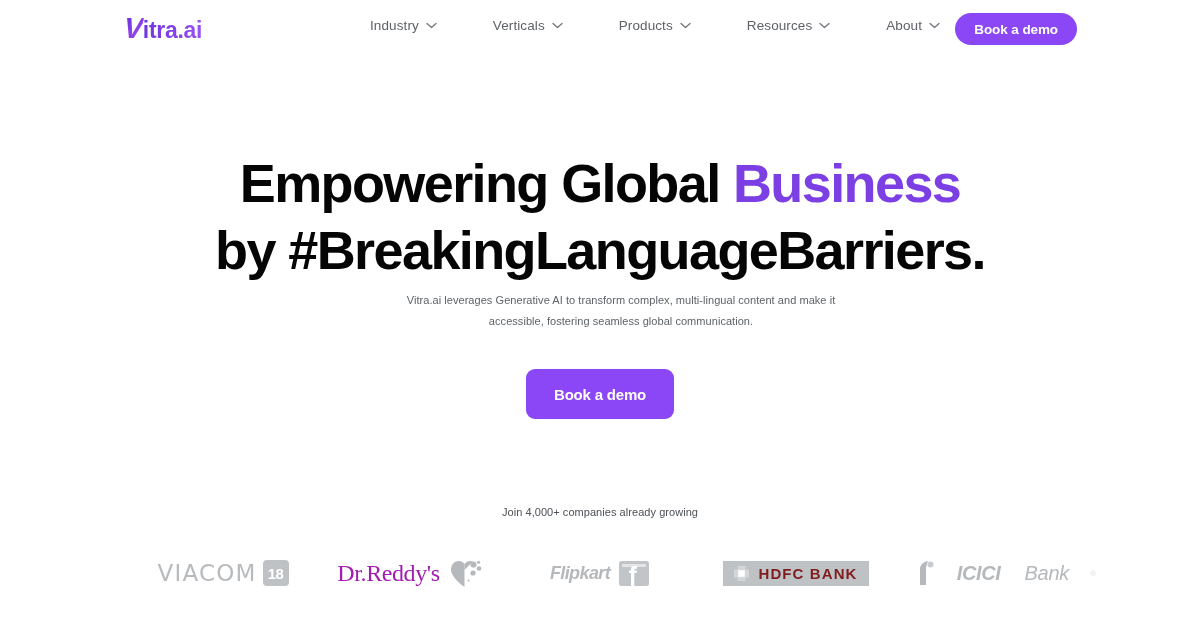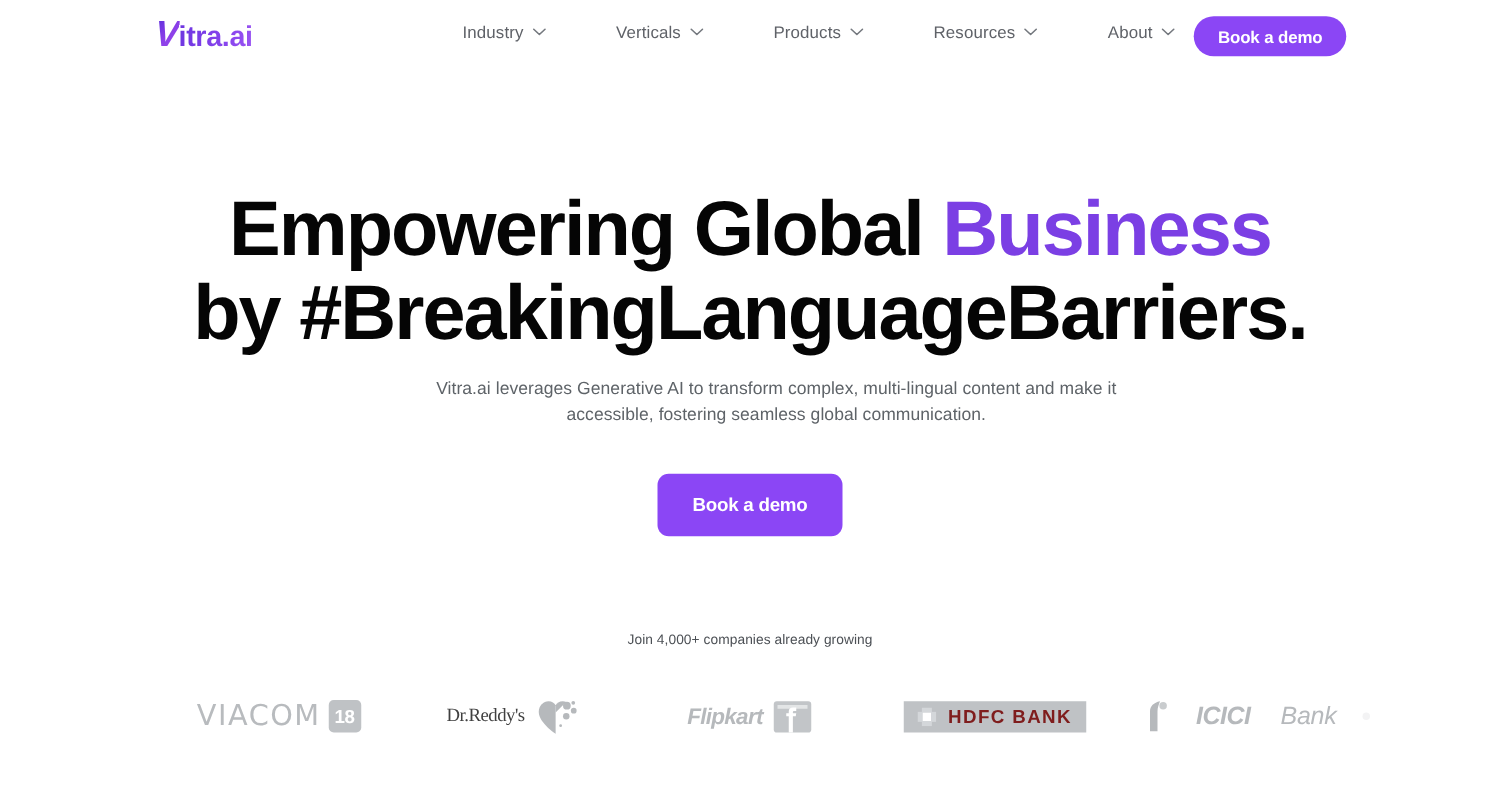--- a/index.html
+++ b/index.html
@@ -122,32 +122,32 @@
   
   .hero {
     position: absolute;
     top: 150px;
     left: 0;
     width: 1200px;
     text-align: center;
   }
 
   .headline {
-    font-size: 62px;
+    font-size: 54px;
     line-height: 67px;
     font-weight: 700;
     letter-spacing: -1.6px;
     color: #050505;
     white-space: nowrap;
   }
   .headline .accent { color: #7B3FE4; }
 
   .subtitle {
-    margin-top: 16px;
-    font-size: 14px;
+    margin-top: 6px;
+    font-size: 11px;
     line-height: 20.5px;
     color: #5e6368;
     font-weight: 400;
     letter-spacing: 0.05px;
     padding-left: 42px;
   }
 
   .hero-cta {
     margin-top: 38px;
     display: inline-flex;
@@ -229,23 +229,23 @@
     letter-spacing: -0.5px;
   }
 
   
   .reddy {
     display: flex;
     align-items: center;
     gap: 8px;
   }
   .reddy-word {
-    font-size: 15px;
-    font-weight: 400;
-    color: #404040;
+    font-size: 24px;
+    font-weight: 400;
+    color: #a21caf;
     letter-spacing: -0.4px;
     font-family: "Liberation Serif", serif;
     margin-left: 11px;
   }
   .reddy-mark { width: 34px; height: 30px; display:block; }
 
   
   .flip {
     display: flex;
     align-items: center;

